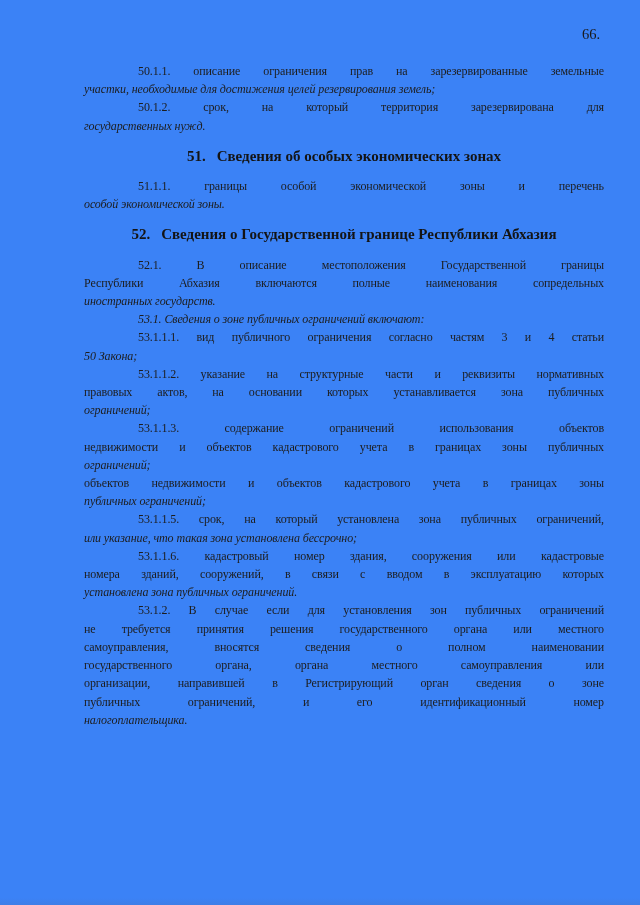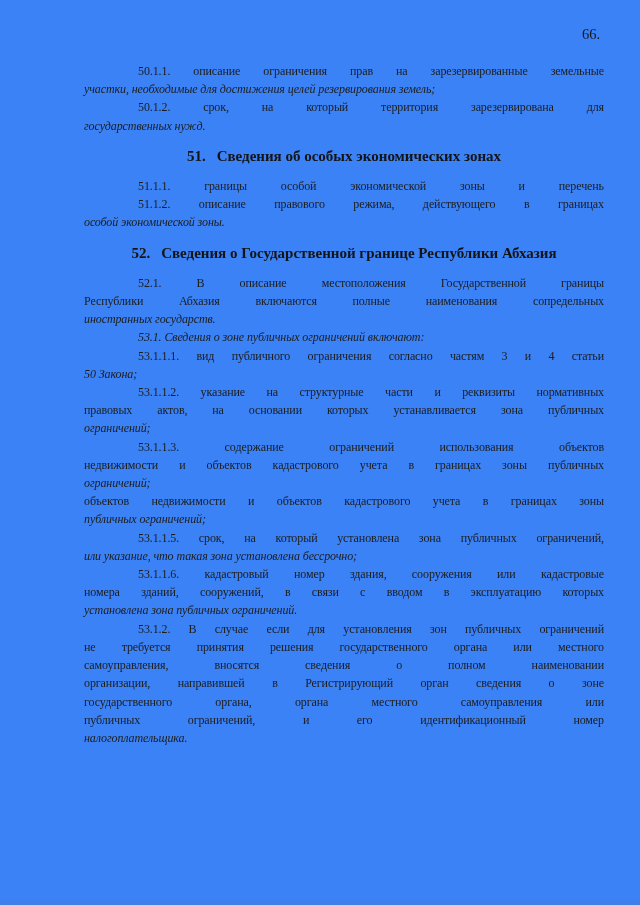--- a/index.html
+++ b/index.html
@@ -81,21 +81,20 @@
       </div>
       <div class="para">
         <div class="pline first">50.1.2. срок, на который территория зарезервирована для</div>
         <div class="pline last">государственных нужд.</div>
       </div>
       <div class="heading"><span class="h-num">51.</span><span class="h-title">Сведения об особых экономических зонах</span></div>
       <div class="para">
         <div class="pline first">51.1.1. границы особой экономической зоны и перечень</div>
       </div>
       <div class="para">
-        <div class="pline first">51.1.2. описание правового режима, действующего в границах</div>
         <div class="pline last">особой экономической зоны.</div>
       </div>
       <div class="heading"><span class="h-num">52.</span><span class="h-title">Сведения о Государственной границе Республики Абхазия</span></div>
       <div class="para">
         <div class="pline first">52.1. В описание местоположения Государственной границы</div>
         <div class="pline">Республики Абхазия включаются полные наименования сопредельных</div>
         <div class="pline last">иностранных государств.</div>
       </div>
       <div class="para">
         <div class="pline first last">53.1. Сведения о зоне публичных ограничений включают:</div>
@@ -124,20 +123,20 @@
       </div>
       <div class="para">
         <div class="pline first">53.1.1.6. кадастровый номер здания, сооружения или кадастровые</div>
         <div class="pline">номера зданий, сооружений, в связи с вводом в эксплуатацию которых</div>
         <div class="pline last">установлена зона публичных ограничений.</div>
       </div>
       <div class="para">
         <div class="pline first">53.1.2.  В случае если для установления зон публичных ограничений</div>
         <div class="pline">не требуется принятия решения государственного органа или местного</div>
         <div class="pline">самоуправления, вносятся сведения о полном наименовании</div>
+        <div class="pline">государственного органа, органа местного самоуправления или</div>
         <div class="pline">организации, направившей в Регистрирующий орган сведения о зоне</div>
-        <div class="pline">государственного органа, органа местного самоуправления или</div>
         <div class="pline">публичных ограничений, и его идентификационный номер</div>
         <div class="pline last">налогоплательщика.</div>
       </div>
     </div>
   <div class="scan-smudge"></div>
 </div>
 
 </body></html>

